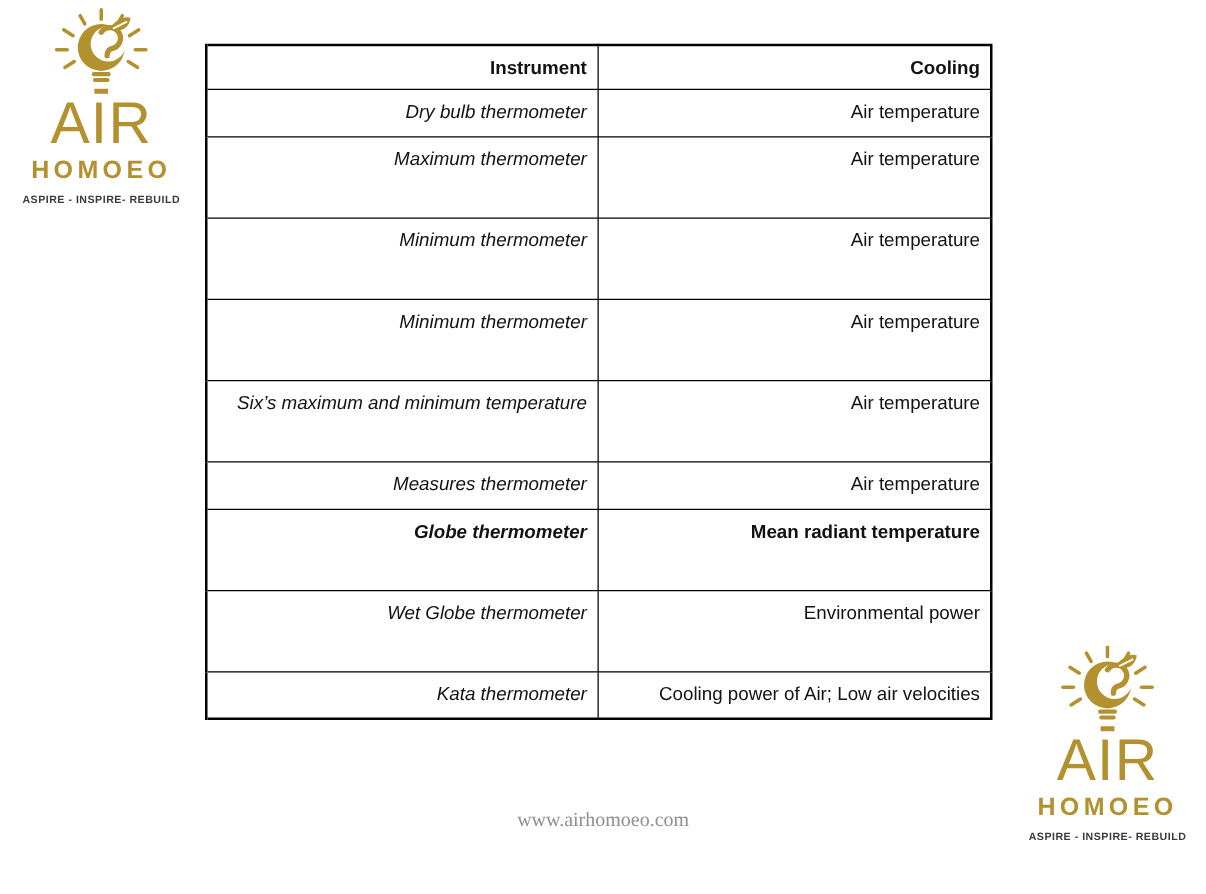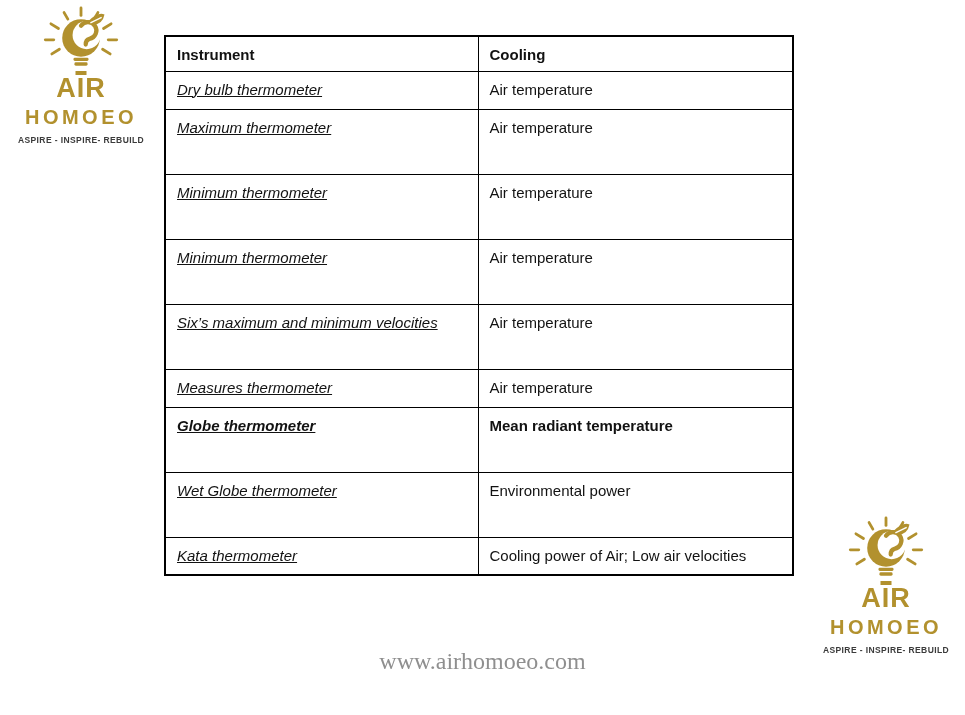--- a/index.html
+++ b/index.html
@@ -18,49 +18,49 @@
     width: 628px;
     table-layout: fixed;
     border: 2px solid #000;
   }
   table.instruments col.c1 { width: 313px; }
   table.instruments col.c2 { width: 315px; }
   table.instruments th, table.instruments td {
     border: 1px solid #000;
     box-sizing: border-box;
     vertical-align: top;
-    text-align: left;
+    text-align: right;
     padding: 9px 8px 0 11px;
     font-size: 15px;
     line-height: 1.25;
     color: #121212;
   }
   table.instruments td:first-child, table.instruments th:first-child { border-left-width: 2px; }
   table.instruments td:last-child,  table.instruments th:last-child  { border-right-width: 2px; }
   table.instruments th { font-weight: bold; height: 35px; }
   tr.h38 td { height: 38px; }
   tr.h65 td { height: 65px; }
-  tbody td.instrument { font-style: italic; text-decoration: underline; }
+  tbody td.instrument { font-style: italic; }
   tbody tr.bold-row td { font-weight: bold; }
 
   
   .logo {
     position: absolute;
     display: flex;
     flex-direction: column;
     align-items: center;
     user-select: none;
   }
   .logo-tl { left: 14px;  top: 6px;   width: 134px; }
   .logo-br { left: 814px; top: 516px; width: 144px; }
   .logo svg.bulb { width: 96px; height: 62px; display: block; }
   .brand-row { position: relative; line-height: 1; margin-top: 3px; padding-top: 5px; }
   .brand {
-    font-size: 27px;
-    font-weight: bold;
+    font-size: 47px;
+    font-weight: normal;
     letter-spacing: 1px;
     color: var(--gold);
     line-height: 0.95;
   }
   .i-macron {
     position: absolute;
     left: 50%; top: 0;
     transform: translateX(-50%);
     width: 11px; height: 4px;
     background: var(--gold);
@@ -82,21 +82,21 @@
     white-space: nowrap;
   }
 
   
   .footer-url {
     position: absolute;
     left: 0; right: 0;
     top: 648px;
     text-align: center;
     font-family: "Liberation Serif", serif;
-    font-size: 24px;
+    font-size: 16px;
     color: #8f8f8f;
   }
 </style>
 </head>
 <body>
 
 <div class="logo logo-tl" style="--gold:#B2912E;">
   <svg class="bulb" viewBox="0 0 100 66" aria-hidden="true">
     <g stroke="#B2912E" stroke-width="3" stroke-linecap="round">
       <line x1="50" y1="2" x2="50" y2="10"></line>
@@ -148,21 +148,21 @@
       </tr>
       <tr class="h65">
         <td class="instrument">Minimum thermometer</td>
         <td class="measures">Air temperature</td>
       </tr>
       <tr class="h65">
         <td class="instrument">Minimum thermometer</td>
         <td class="measures">Air temperature</td>
       </tr>
       <tr class="h65">
-        <td class="instrument">Six’s maximum and minimum velocities</td>
+        <td class="instrument">Six’s maximum and minimum temperature</td>
         <td class="measures">Air temperature</td>
       </tr>
       <tr class="h38">
         <td class="instrument">Measures thermometer</td>
         <td class="measures">Air temperature</td>
       </tr>
       <tr class="h65 bold-row">
         <td class="instrument">Globe thermometer</td>
         <td class="measures">Mean radiant temperature</td>
       </tr>

